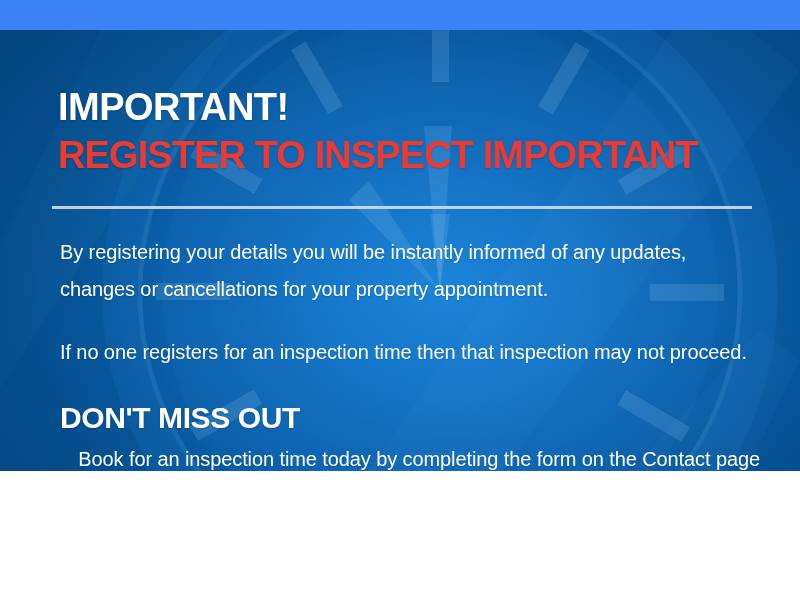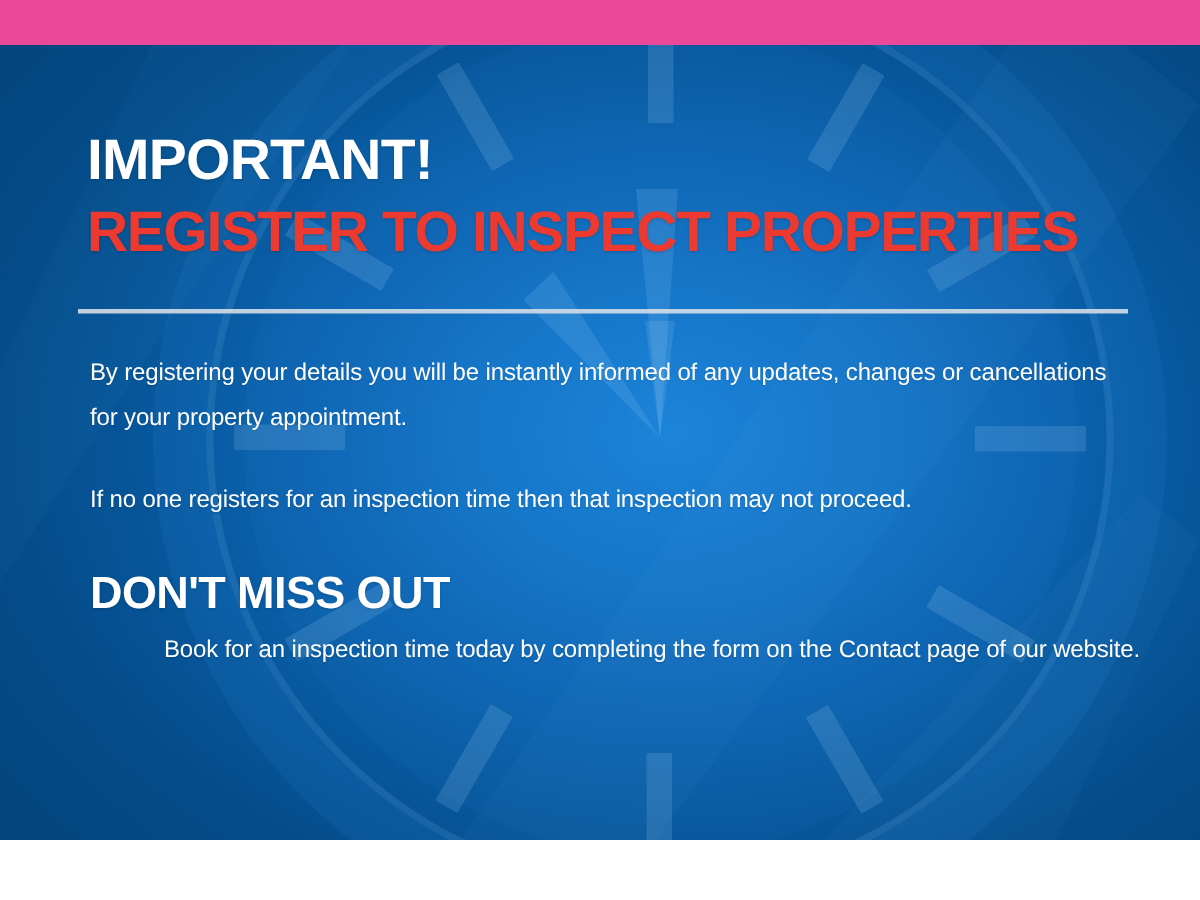--- a/index.html
+++ b/index.html
@@ -10,22 +10,22 @@
   body {
     width: 800px;
     height: 600px;
     overflow: hidden;
     font-family: "Liberation Sans", sans-serif;
   }
 
   #slide {
     position: relative;
     width: 800px;
-    height: 560px;
-    background: #ec4899;
+    height: 471px;
+    background: #3b82f6;
     overflow: hidden;
     text-decoration: underline;
   }
 
   
   .panel {
     position: absolute;
     left: 0;
     top: 30px;
     width: 800px;
@@ -101,21 +101,21 @@
 
   .body-block {
     position: absolute;
     left: 60px;
     top: 204px;
     width: 700px;
   }
 
   .para {
     color: #ffffff;
-    font-size: 16px;
+    font-size: 20px;
     line-height: 1.85;
     margin: 0 0 26px 0;
     font-weight: 400;
     letter-spacing: -0.1px;
     text-shadow: 0 1px 1px rgba(0,0,0,0.12);
   }
 
   .para.tight {
     margin-bottom: 30px;
   }
@@ -190,21 +190,21 @@
         <polygon points="700,-40 800,40 430,540 300,540" fill="#5fb2ec" fill-opacity="0.05"></polygon>
         <polygon points="120,-40 260,-40 -40,420 -40,300" fill="#5fb2ec" fill-opacity="0.045"></polygon>
         <polygon points="540,540 760,300 800,330 700,540" fill="#7cc4f2" fill-opacity="0.045"></polygon>
       </g>
     </svg>
 
     <div class="content">
 
       <div class="headline-block">
         <h1 class="headline-1">IMPORTANT!</h1>
-        <h2 class="headline-2">REGISTER TO INSPECT PROPERTIES</h2>
+        <h2 class="headline-2">REGISTER TO INSPECT IMPORTANT</h2>
       </div>
 
       <div class="divider"></div>
 
       <div class="body-block">
         <p class="para">By registering your details you will be instantly informed of any updates, changes or cancellations for your property appointment.</p>
         <p class="para tight">If no one registers for an inspection time then that inspection may not proceed.</p>
         <h3 class="subhead">DON'T MISS OUT</h3>
         <p class="para last">Book for an inspection time today by completing the form on the Contact page of our website.</p>
       </div>

